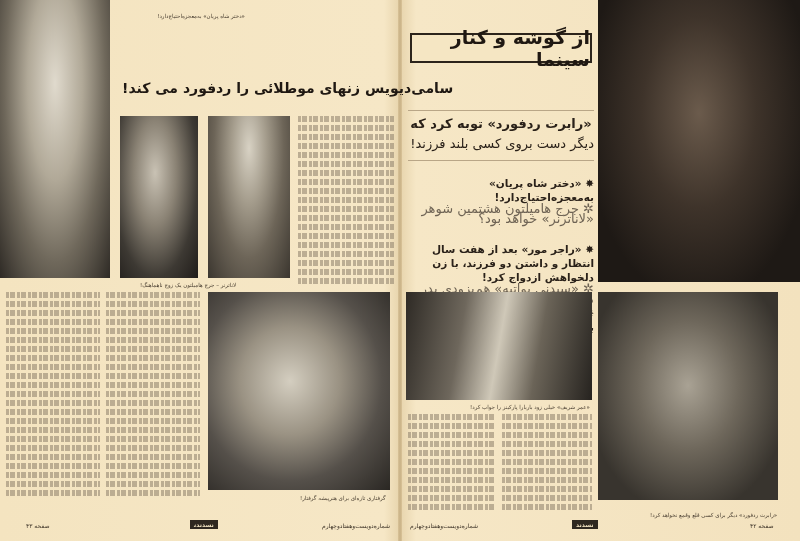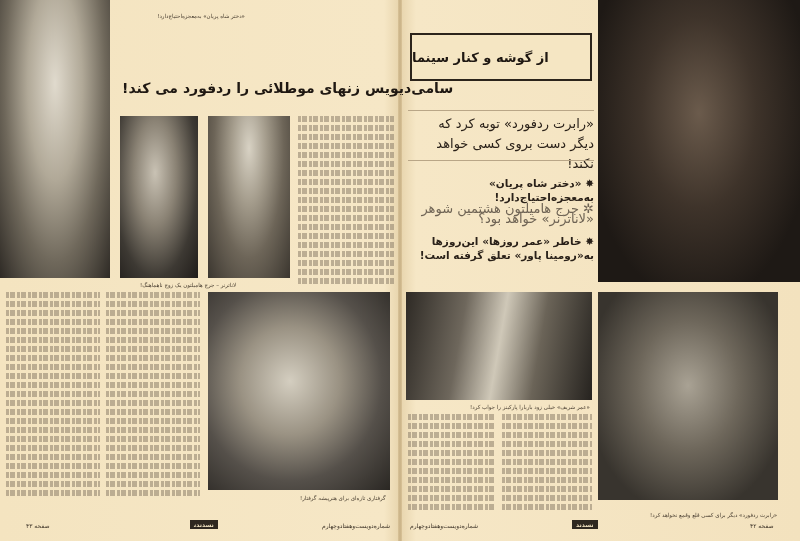--- a/index.html
+++ b/index.html
@@ -10,21 +10,21 @@
   .photo { position: absolute; overflow: hidden; background: #555; }
   .ph-grad1 { background: radial-gradient(ellipse at 50% 20%, #d8d2c4 0%, #a49c8c 30%, #6d6558 60%, #3b362f 100%); }
   .ph-grad2 { background: radial-gradient(ellipse at 45% 35%, #c9c2b4 0%, #8a8274 35%, #3d3933 70%, #1f1c19 100%); }
   .ph-grad3 { background: radial-gradient(ellipse at 50% 30%, #e0dacd 0%, #b1a998 35%, #6f685b 65%, #2e2a25 100%); }
   .ph-grad4 { background: radial-gradient(ellipse at 45% 45%, #d4cec0 0%, #9a9283 35%, #55504a 65%, #2a2723 100%); }
   .ph-grad5 { background: radial-gradient(ellipse at 50% 40%, #6b5b4c 0%, #3e332a 40%, #1e1915 80%); }
   .ph-grad6 { background: linear-gradient(100deg, #2e2a25 0%, #6e675c 30%, #cfc8b8 50%, #6b6458 70%, #26231f 100%); }
   .ph-grad7 { background: radial-gradient(ellipse at 50% 45%, #a9a294 0%, #6e675b 40%, #38342e 80%); }
   .text-col { position: absolute; font-size: 4.2px; line-height: 6.2px; color: #4a3f31; direction: rtl; text-align: justify; overflow: hidden; }
   .text-col .line { display: block; height: 6.2px; background: repeating-linear-gradient(90deg, #8d7f6a 0 3px, transparent 3px 4px, #8d7f6a 4px 9px, transparent 9px 11px); opacity: .55; margin-bottom: 2.8px; }
-  .headline-box { position: absolute; left: 410px; top: 33px; width: 182px; height: 48px; border: 2px solid #2c241b; background: #f5e6c3; display: flex; align-items: center; justify-content: flex-end; direction: rtl; font-weight: bold; font-size: 13px; color: #1f1812; }
+  .headline-box { position: absolute; left: 410px; top: 33px; width: 182px; height: 30px; border: 2px solid #2c241b; background: #f5e6c3; display: flex; align-items: center; justify-content: flex-end; direction: rtl; font-weight: bold; font-size: 19px; color: #1f1812; }
   .main-headline { position: absolute; direction: rtl; font-weight: bold; color: #1f1812; white-space: nowrap; }
   .teaser { position: absolute; direction: rtl; color: #2a2119; }
   .teaser-rule { position: absolute; height: 1px; background: #b9a687; }
   .bullet-head { font-weight: bold; font-size: 10.5px; line-height: 14px; }
   .bullet-sub { font-size: 13px; line-height: 10px; color: #6e6354; }
   .caption { position: absolute; direction: rtl; font-size: 5.5px; color: #4a3f31; white-space: nowrap; }
   .footer { position: absolute; font-size: 6px; color: #3c3226; direction: rtl; white-space: nowrap; }
   .footer-logo { position: absolute; background: #2f2820; color: #f3e4c2; font-size: 6px; font-weight: bold; padding: 1px 4px; letter-spacing: 1px; }
   .corner-note { position: absolute; direction: rtl; font-size: 5.5px; line-height: 8px; color: #4a3f31; }
 </style>
@@ -127,29 +127,33 @@
   <div class="footer" style="left:322px;top:522px;">شماره‌دویست‌وهفتادوچهارم</div>
 
   <div class="headline-box">
     <span>از گوشه و کنار سینما</span>
   </div>
 
   <div class="photo ph-grad5" style="left:598px;top:0;width:202px;height:282px;"></div>
 
   <div class="teaser" style="left:408px;top:114px;width:186px;">
     <div class="teaser-rule" style="left:0;top:-4px;width:186px;"></div>
-    <div style="font-size:13px;line-height:20px;text-align:right;">«رابرت ردفورد» توبه کرد که</div>
-    <div style="font-size:13px;line-height:20px;text-align:right;">دیگر دست بروی کسی خواهد نکند!</div>
+    <div style="font-size:13px;line-height:20px;text-align:center;font-weight:bold;">«رابرت ردفورد» توبه کرد که</div>
+    <div style="font-size:13px;line-height:20px;text-align:right;">دیگر دست بروی کسی بلند فرزند!</div>
     <div class="teaser-rule" style="left:0;top:46px;width:186px;"></div>
   </div>
 
   <div class="teaser" style="left:406px;top:176px;width:188px;">
-    <div style="margin-bottom:10px;">
+    <div style="margin-bottom:18px;">
       <div class="bullet-head"><span>✸ </span><span>«دختر شاه پریان» به‌معجزه‌احتیاج‌دارد!</span></div>
       <div class="bullet-sub">✲ <span>جرج هامیلتون هشتمین شوهر «لانا‌ترنر» خواهد بود؟</span></div>
+    </div>
+    <div style="margin-bottom:2px;">
+      <div class="bullet-head"><span>✸ </span><span>«راجر مور» بعد از هفت سال انتظار و داشتن دو فرزند، با زن دلخواهش ازدواج کرد!</span></div>
+      <div class="bullet-sub">✲ <span>«سیدنی پواتیه» هم‌بزودی پدر می‌شود؟</span></div>
     </div>
     <div>
       <div class="bullet-head"><span>✸ </span><span>خاطر «عمر روزها» این‌روزها به«رومینا پاور» تعلق گرفته است!</span></div>
     </div>
   </div>
 
   <div class="photo ph-grad6" style="left:406px;top:292px;width:186px;height:108px;"></div>
   <div class="caption" style="left:470px;top:404px;">«عمر شریف» خیلی زود باربارا پارکینز را جواب کرد!</div>
 
   <div class="text-col" style="left:408px;top:414px;width:88px;height:96px;">

